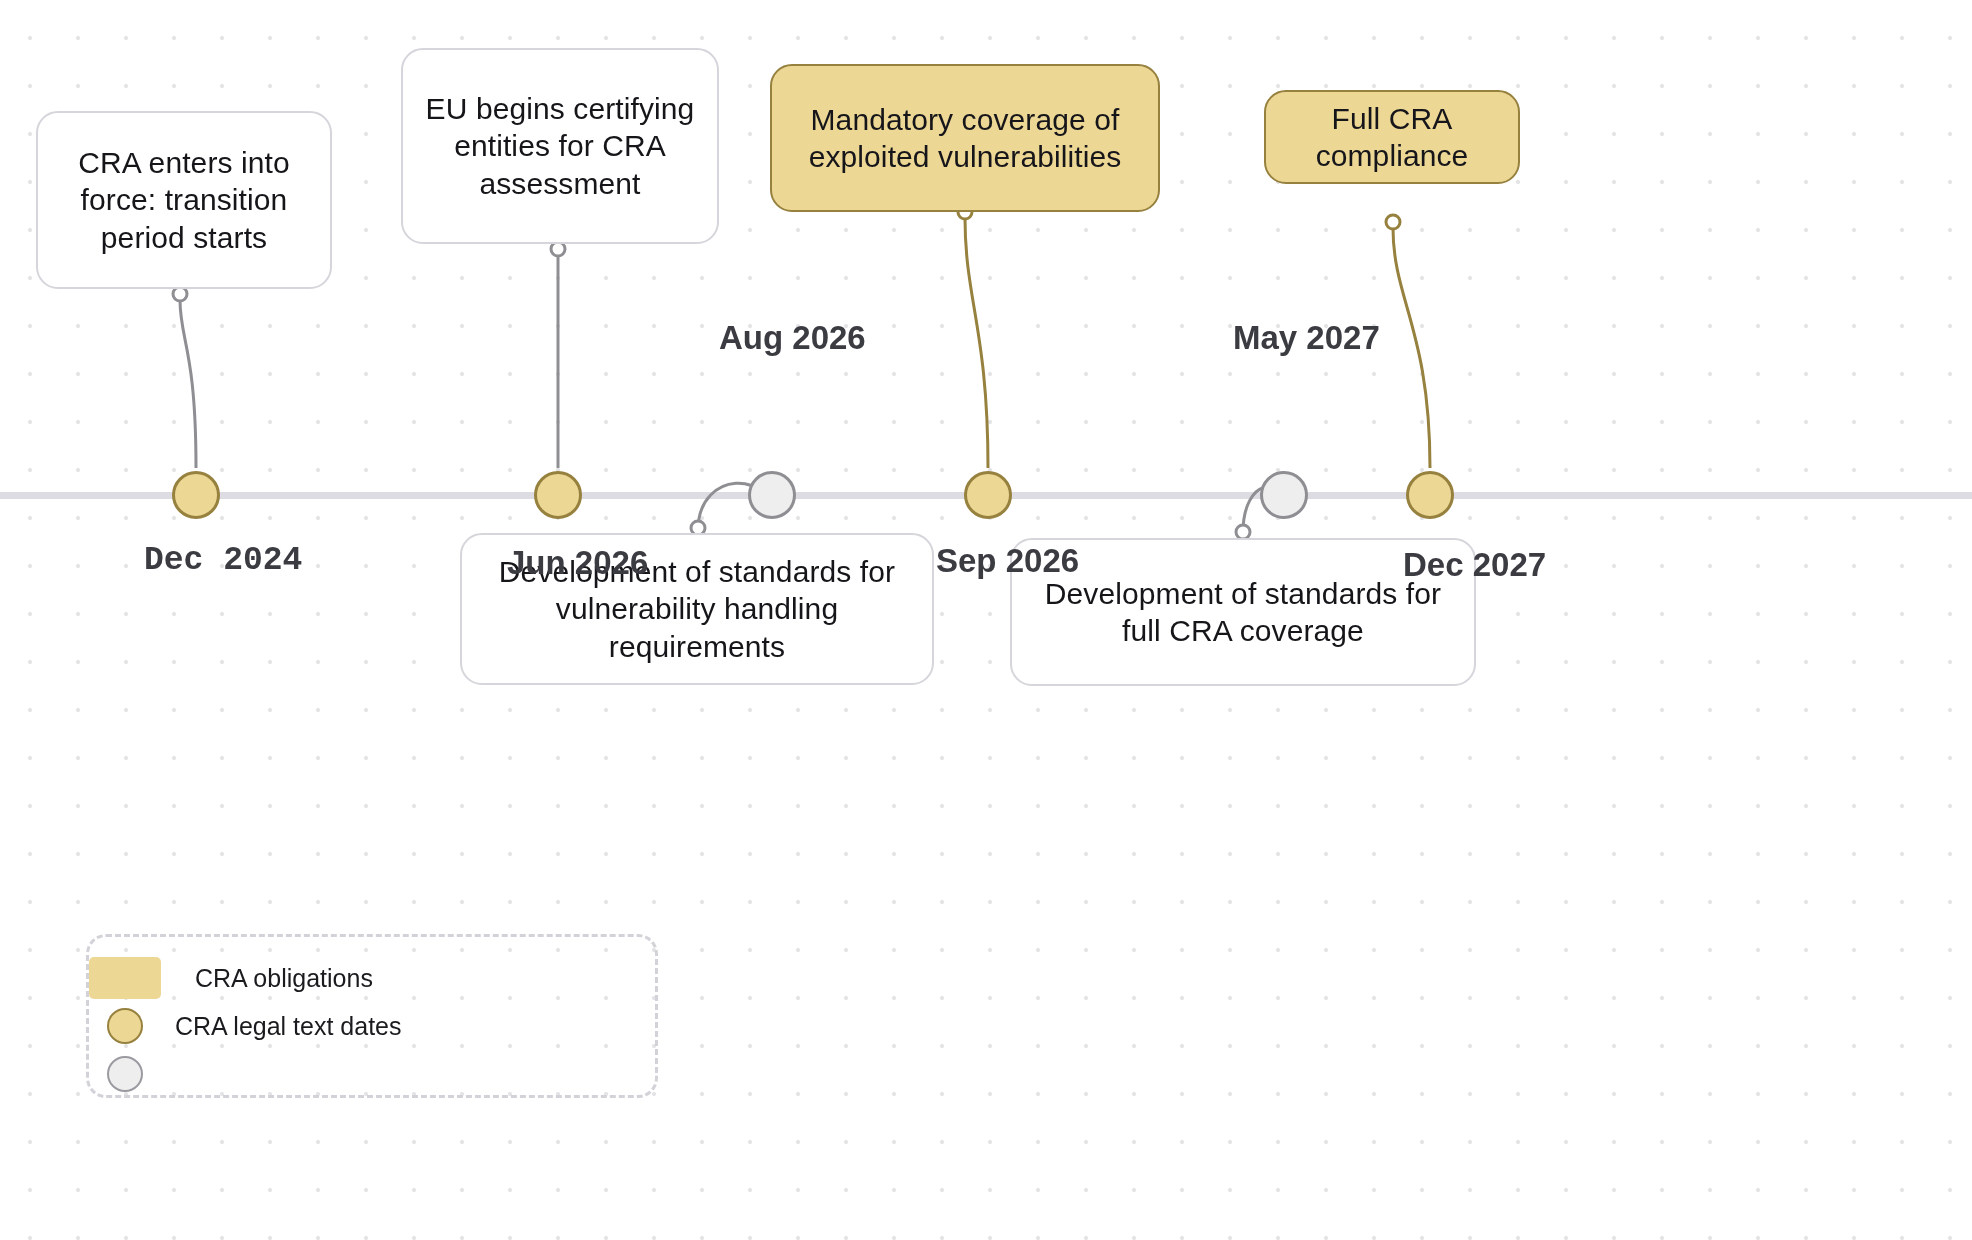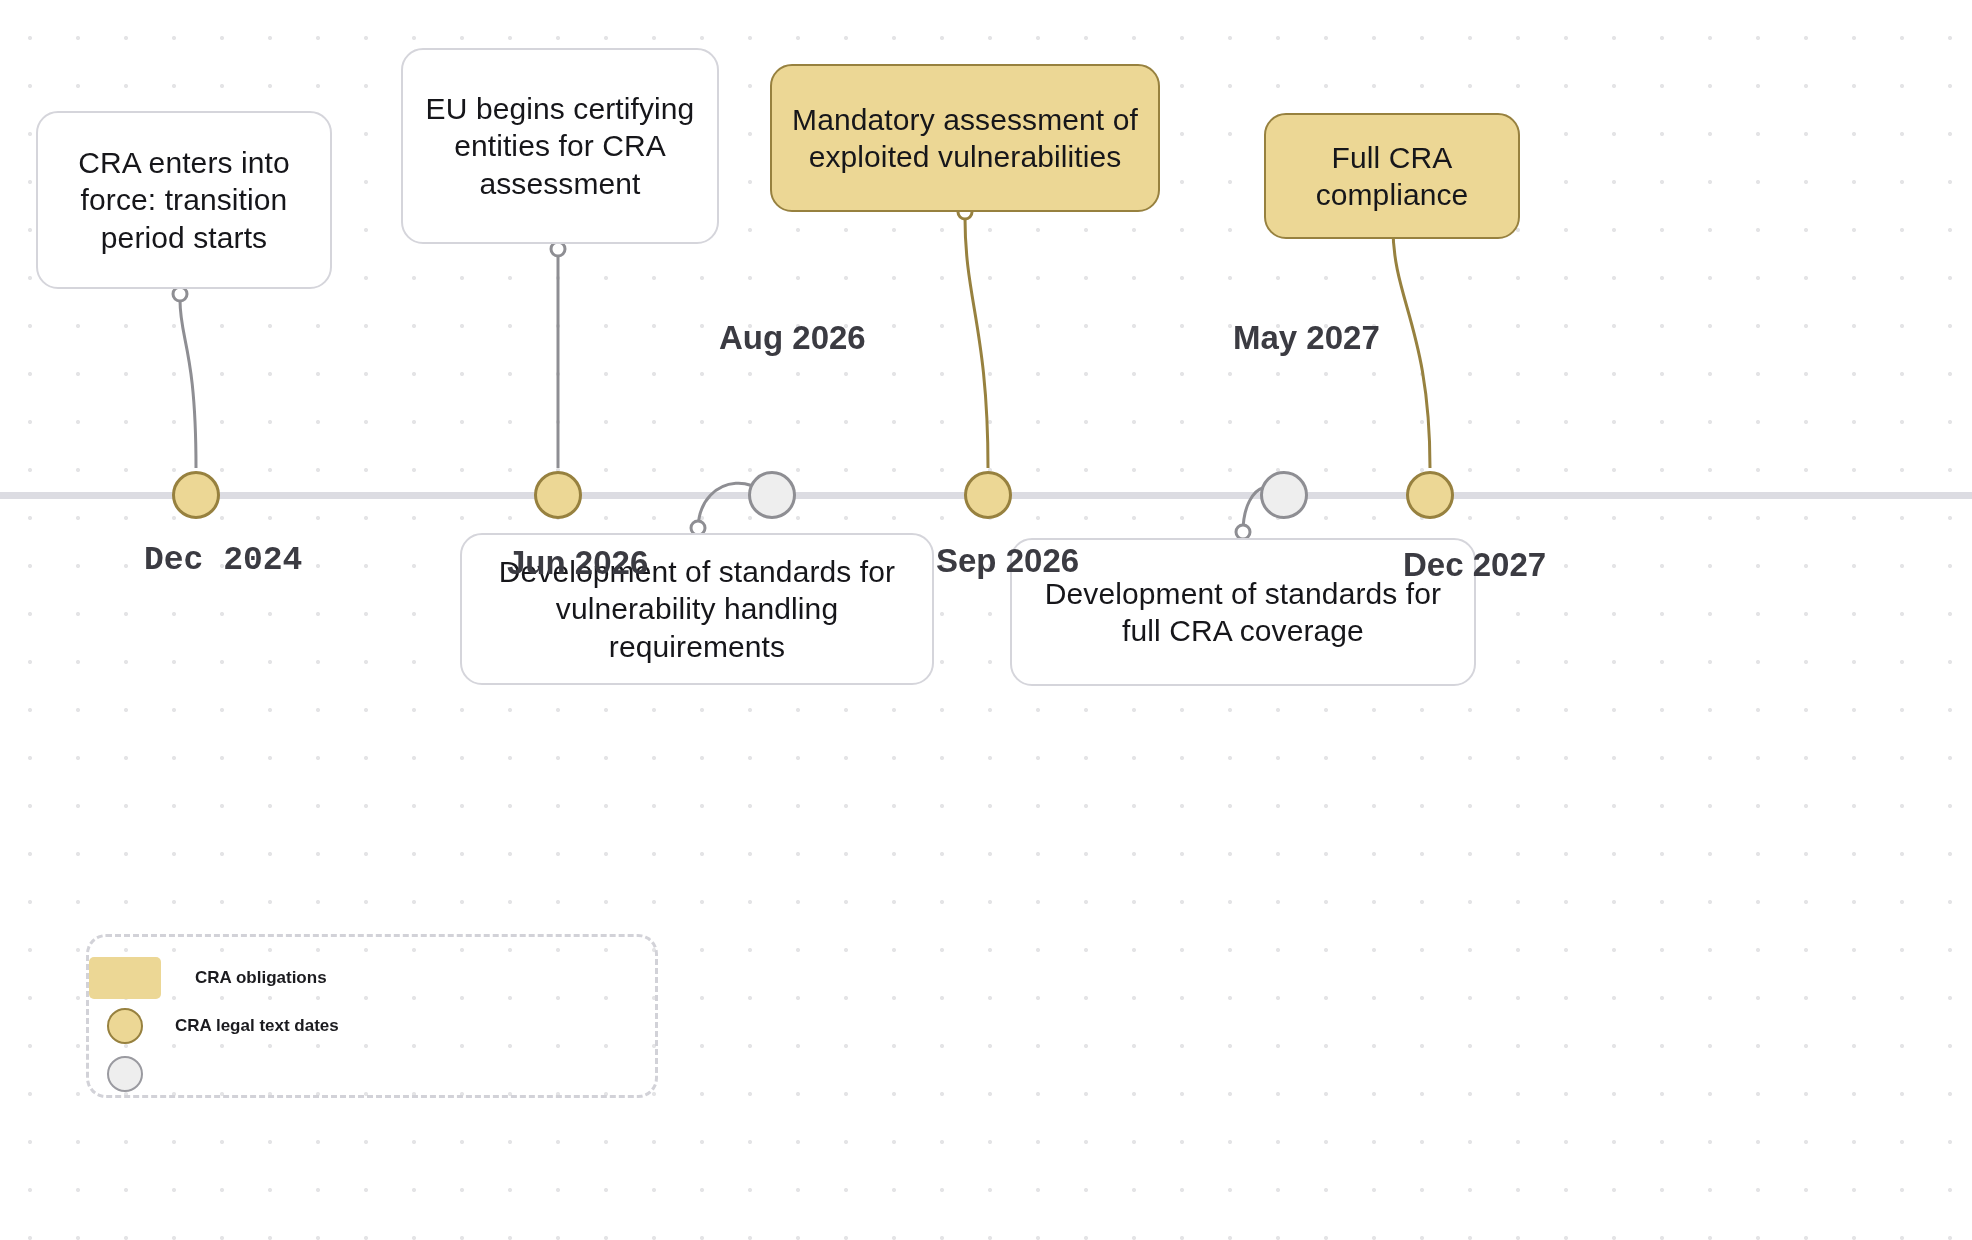--- a/index.html
+++ b/index.html
@@ -122,24 +122,23 @@
   }
   .sw-circle {
     width: 36px;
     height: 36px;
     border-radius: 50%;
     box-sizing: border-box;
   }
   .sw-circle.legal { background: #ecd795; border: 2px solid #97813f; }
   .sw-circle.standards { background: #eeeeee; border: 2px solid #9a9aa0; }
   .legend-label {
-    font-size: 17px;
+    font-size: 25px;
     color: #1b1b1f;
     white-space: nowrap;
-    font-weight: bold;
   }
   .legend-row.r0 .legend-label { margin-left: 34px; }
   .legend-row.r1 .legend-label { margin-left: 14px; }
   .legend-row.r2 .legend-label { margin-left: 10px; }
 </style>
 </head>
 <body>
 
 <div id="canvas">
 
@@ -180,24 +179,24 @@
 
   <div class="card plain" style="left:36px; top:111px; width:296px; height:178px;">
     <span>CRA enters into force: transition period starts</span>
   </div>
 
   <div class="card plain" style="left:401px; top:48px; width:318px; height:196px;">
     <span>EU begins certifying entities for CRA assessment</span>
   </div>
 
   <div class="card obligation" style="left:770px; top:64px; width:390px; height:148px;">
-    <span>Mandatory assessment of exploited vulnerabilities</span>
-  </div>
-
-  <div class="card obligation" style="left:1264px; top:90px; width:256px; height:126px;margin-top:23px;">
+    <span>Mandatory coverage of exploited vulnerabilities</span>
+  </div>
+
+  <div class="card obligation" style="left:1264px; top:90px; width:256px; height:94px;">
     <span>Full CRA compliance</span>
   </div>
 
   <div class="card plain" style="left:460px; top:533px; width:474px; height:152px;">
     <span>Development of standards for vulnerability handling requirements</span>
   </div>
 
   <div class="card plain" style="left:1010px; top:538px; width:466px; height:148px;">
     <span>Development of standards for full CRA coverage</span>
   </div>

